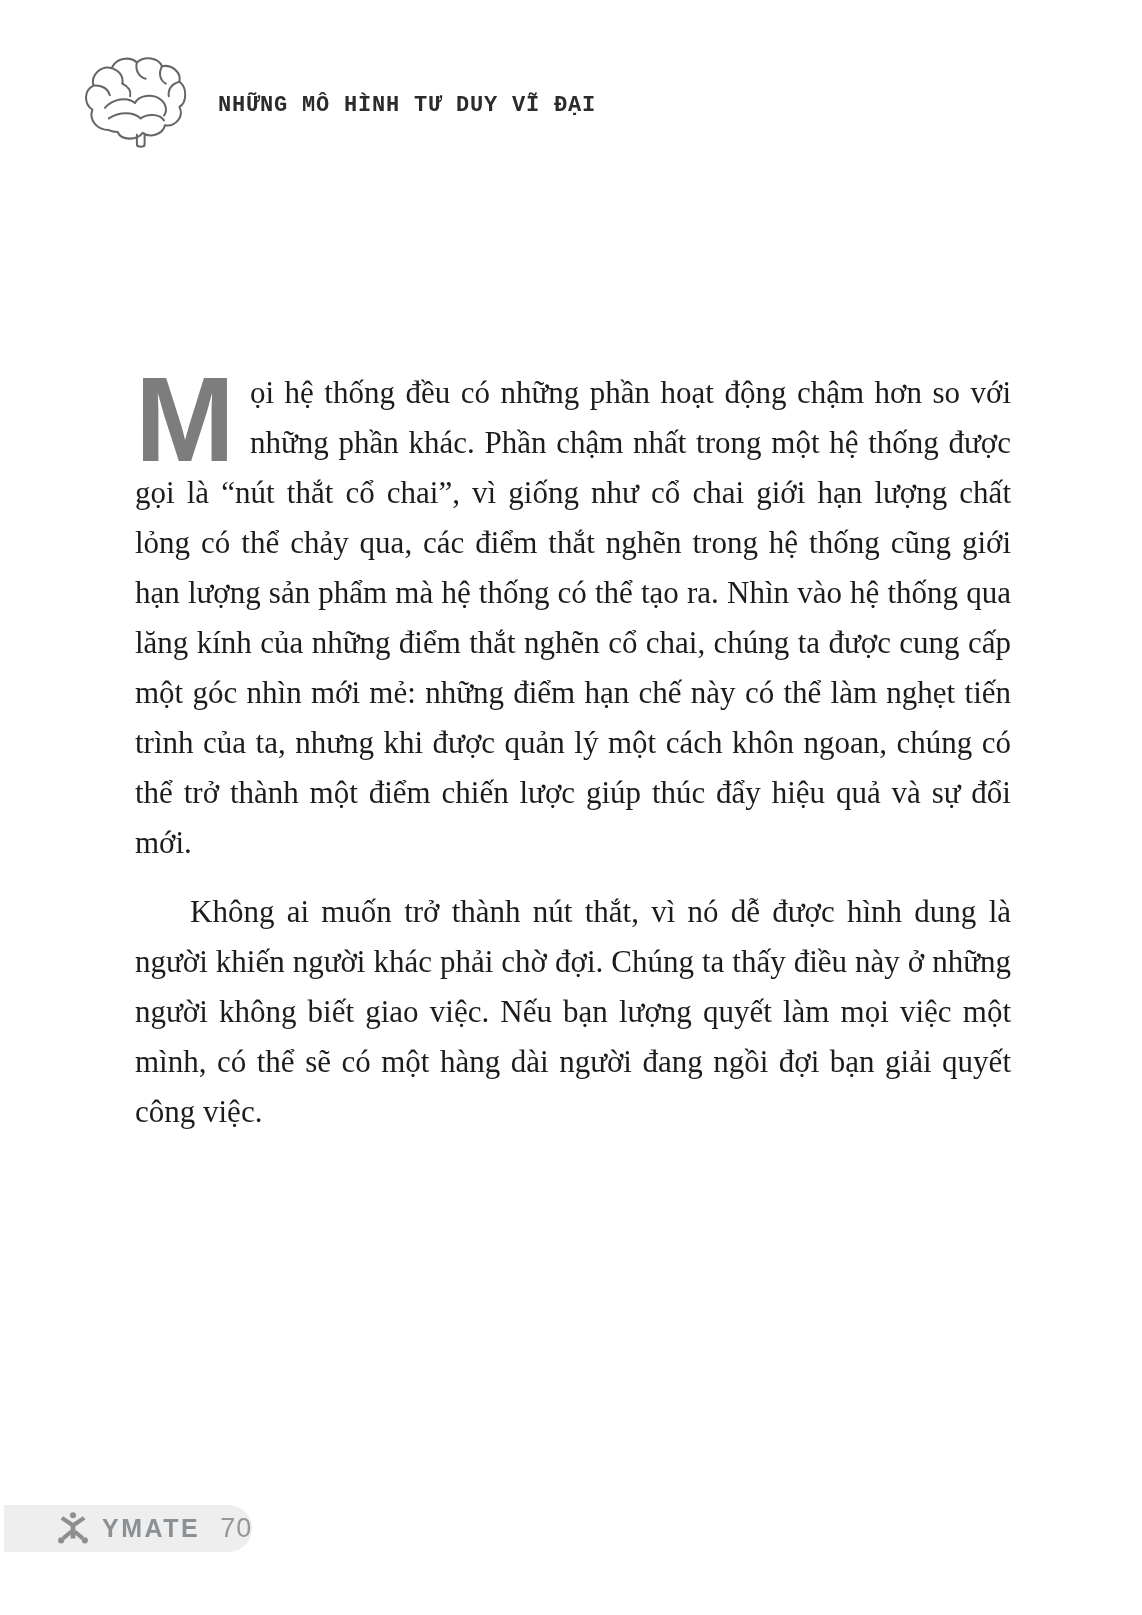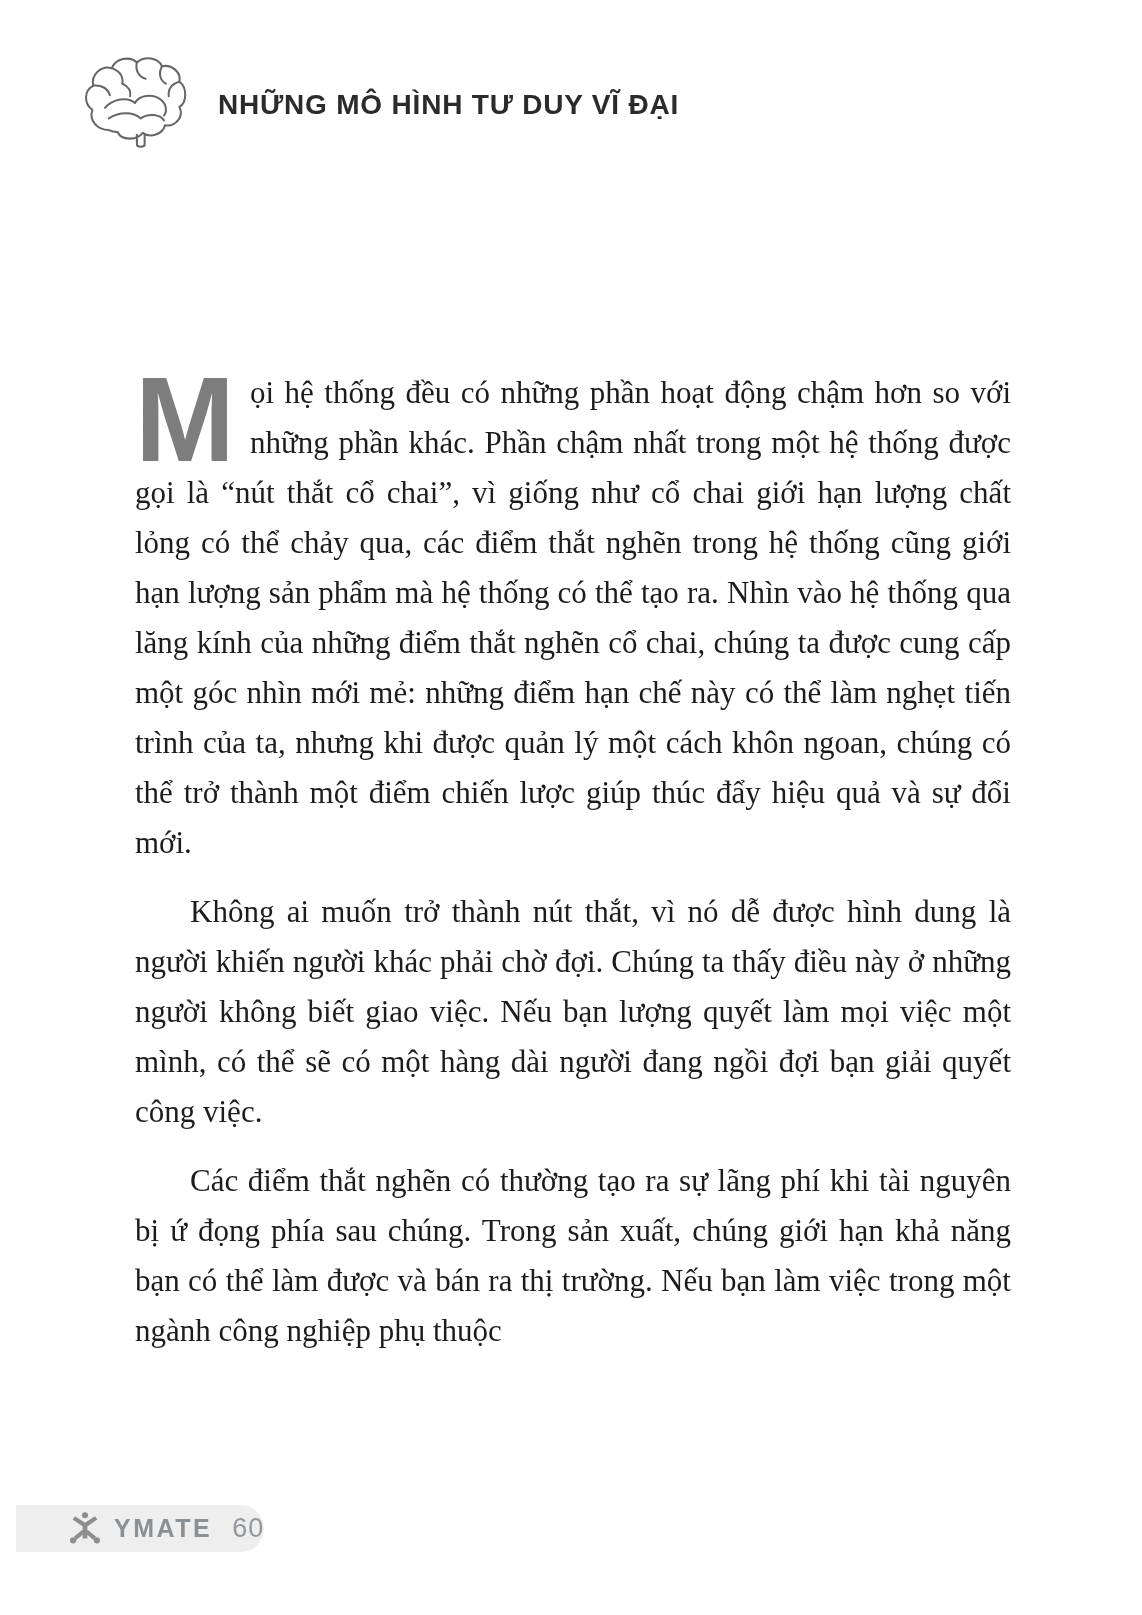--- a/index.html
+++ b/index.html
@@ -16,23 +16,23 @@
   
   .page-header {
     position: absolute;
     left: 76px;
     top: 52px;
     display: flex;
     align-items: center;
   }
   .brain-icon-wrap { width: 116px; height: 100px; }
   .running-title {
-    font-family: Liberation Sans, sans-serif;
+    font-family: Liberation Mono, monospace;
     font-weight: 800;
-    font-size: 28px;
+    font-size: 22px;
     letter-spacing: 0.8px;
     color: #2b2b2b;
     margin-left: 26px;
     margin-top: 6px;
     white-space: nowrap;
   }
 
   
   .content {
     position: absolute;
@@ -52,21 +52,21 @@
     font-weight: 700;
     font-size: 120px;
     line-height: 86px;
     color: #7d7d7d;
     margin: 8px 15px 4px 0;
   }
 
   
   .footer-pill {
     position: absolute;
-    left: 16px;
+    left: 4px;
     top: 1505px;
     height: 47px;
     width: 248px;
     background: #eeeeee;
     border-radius: 0 24px 24px 0;
     display: flex;
     align-items: center;
     padding-left: 50px;
   }
   .ymate-logo-wrap { width: 38px; height: 38px; flex: 0 0 auto; }
@@ -115,37 +115,36 @@
       </svg>
     </span>
     <h1 class="running-title">NHỮNG MÔ HÌNH TƯ DUY VĨ ĐẠI</h1>
   </header>
 
   <main class="content">
     <p class="para first">
       <span class="dropcap">M</span><span>ọi hệ thống đều có những phần hoạt động chậm hơn so với những phần khác. Phần chậm nhất trong một hệ thống được gọi là “nút thắt cổ chai”, vì giống như cổ chai giới hạn lượng chất lỏng có thể chảy qua, các điểm thắt nghẽn trong hệ thống cũng giới hạn lượng sản phẩm mà hệ thống có thể tạo ra. Nhìn vào hệ thống qua lăng kính của những điểm thắt nghẽn cổ chai, chúng ta được cung cấp một góc nhìn mới mẻ: những điểm hạn chế này có thể làm nghẹt tiến trình của ta, nhưng khi được quản lý một cách khôn ngoan, chúng có thể trở thành một điểm chiến lược giúp thúc đẩy hiệu quả và sự đổi mới.</span>
     </p>
     <p class="para">Không ai muốn trở thành nút thắt, vì nó dễ được hình dung là người khiến người khác phải chờ đợi. Chúng ta thấy điều này ở những người không biết giao việc. Nếu bạn lượng quyết làm mọi việc một mình, có thể sẽ có một hàng dài người đang ngồi đợi bạn giải quyết công việc.</p>
-    <p class="para">Các điểm thắt nghẽn có thường tạo ra sự lãng phí khi tài nguyên bị ứ đọng phía sau chúng. Trong sản xuất, chúng giới hạn khả năng bạn có thể làm được và bán ra thị trường. Nếu bạn làm việc trong một ngành công nghiệp phụ thuộc</p>
   </main>
 
   <footer>
     <div class="footer-pill">
       <span class="ymate-logo-wrap">
         <svg viewBox="0 0 40 40" width="38" height="38" aria-hidden="true">
           <g fill="#8e8e8e">
             <circle cx="20" cy="5.5" r="3.2"></circle>
             <circle cx="7.5" cy="32" r="3.2"></circle>
             <circle cx="32.5" cy="32" r="3.2"></circle>
             <path d="M20 19 L7 10 L9.5 6.5 L20 13.5 L30.5 6.5 L33 10 Z"></path>
             <path d="M17.5 16.5 h5 V30 h-5 Z"></path>
             <path d="M20 24 L11 31.5 L8.5 28 L17 21 Z"></path>
             <path d="M20 24 L29 31.5 L31.5 28 L23 21 Z"></path>
           </g>
         </svg>
       </span>
       <span class="brand-name">YMATE</span>
       <span class="footer-divider"></span>
-      <span class="page-number">60</span>
+      <span class="page-number">70</span>
     </div>
   </footer>
 
 </div>
 
 </body></html>

